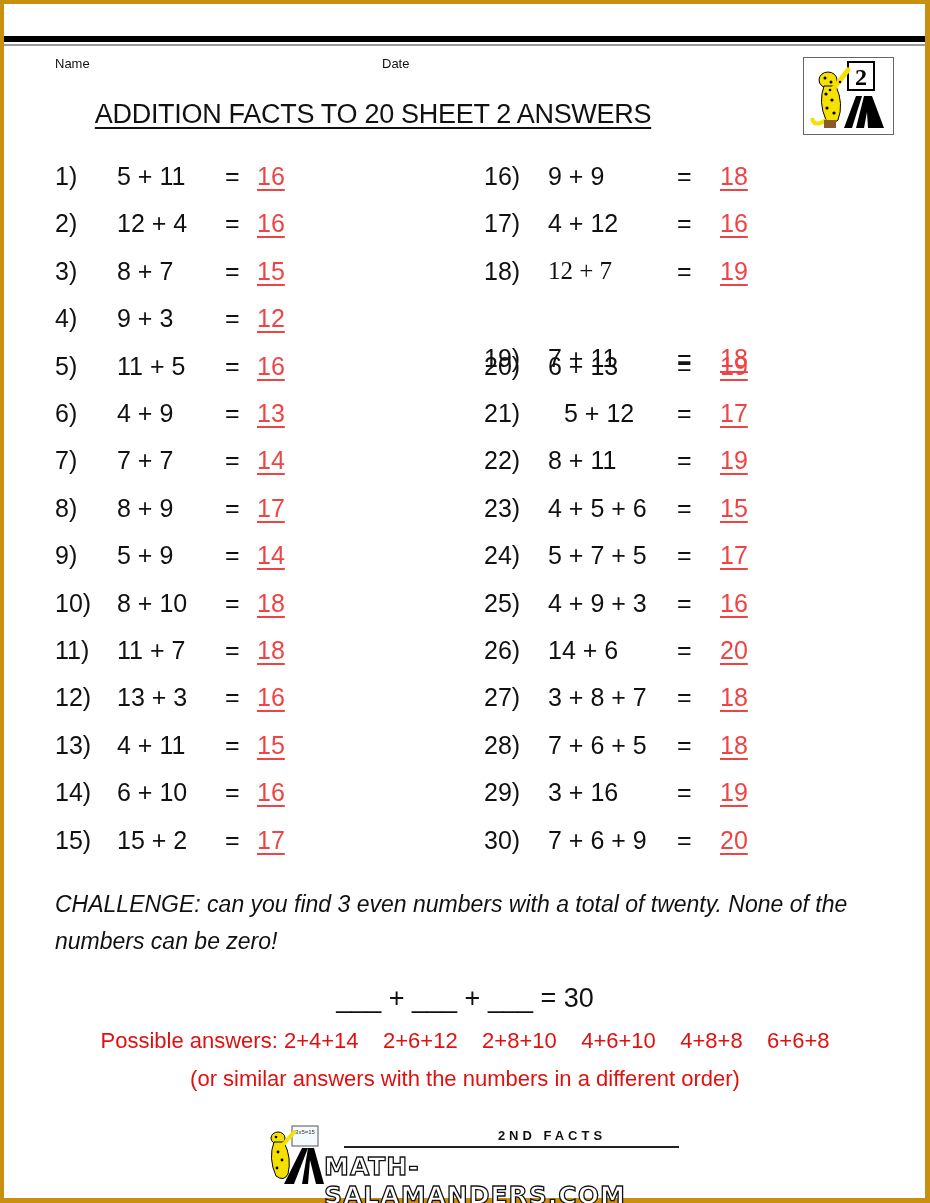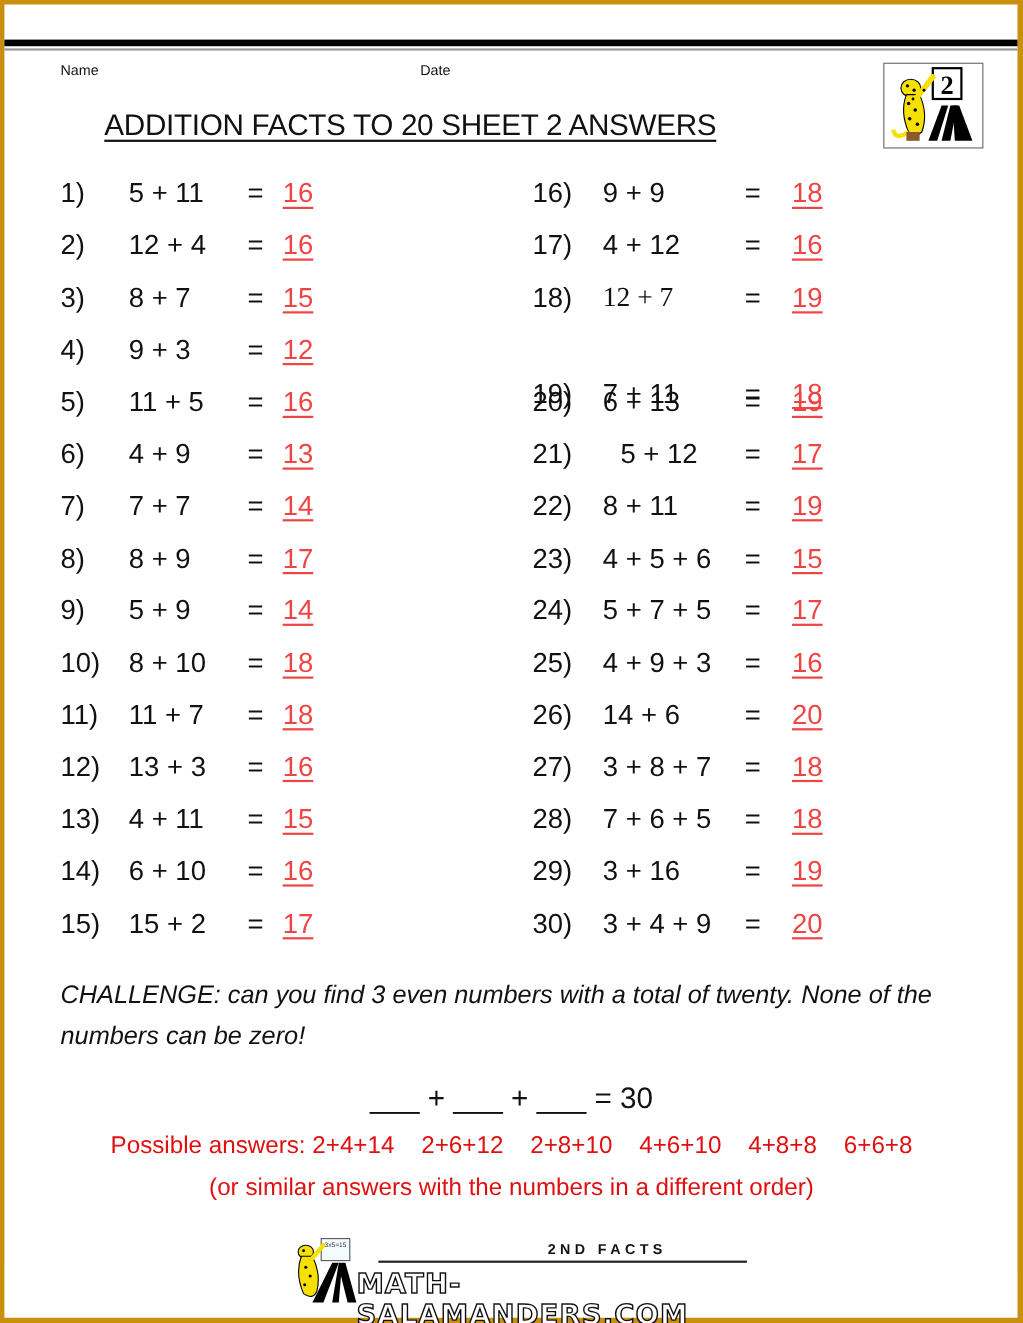--- a/index.html
+++ b/index.html
@@ -268,21 +268,21 @@
       <span class="ans" style="left: 236px;">18</span>
     </div>
     <div class="row" style="left: 484px; top: 775.2px; width: 320px;">
       <span class="num" style="left: 0px;">29)</span>
       <span class="expr" style="left: 64px;">3 + 16</span>
       <span class="eq" style="left: 193px;">=</span>
       <span class="ans" style="left: 236px;">19</span>
     </div>
     <div class="row" style="left: 484px; top: 822.6px; width: 320px;">
       <span class="num" style="left: 0px;">30)</span>
-      <span class="expr" style="left: 64px;">3 + 4 + 9</span>
+      <span class="expr" style="left: 64px;">7 + 6 + 9</span>
       <span class="eq" style="left: 193px;">=</span>
       <span class="ans" style="left: 236px;">20</span>
     </div>
   </div>
 
 <div class="challenge">CHALLENGE: can you find 3 even numbers with a total of twenty. None of the numbers can be zero!</div>
 <div class="blank-eq">___ + ___ + ___ = 30</div>
 <div class="red-line" style="top:1028px;">Possible answers: 2+4+14    2+6+12    2+8+10    4+6+10    4+8+8    6+6+8</div>
 <div class="red-line" style="top:1066px;">(or similar answers with the numbers in a different order)</div>
 

